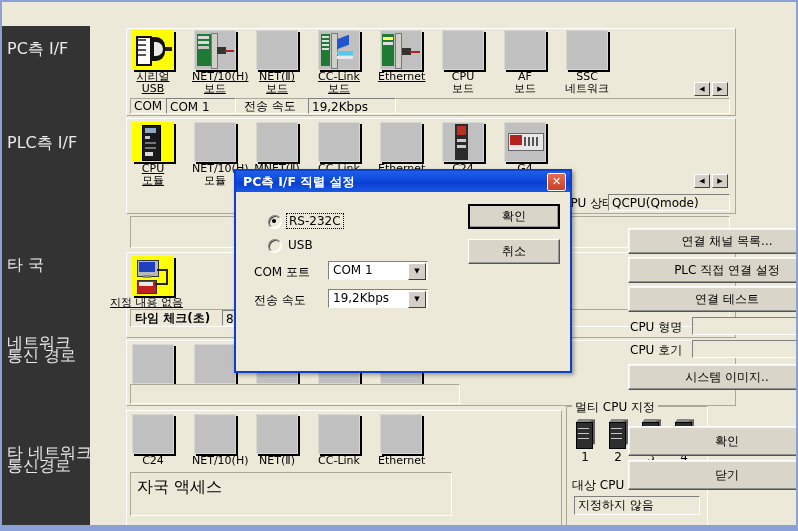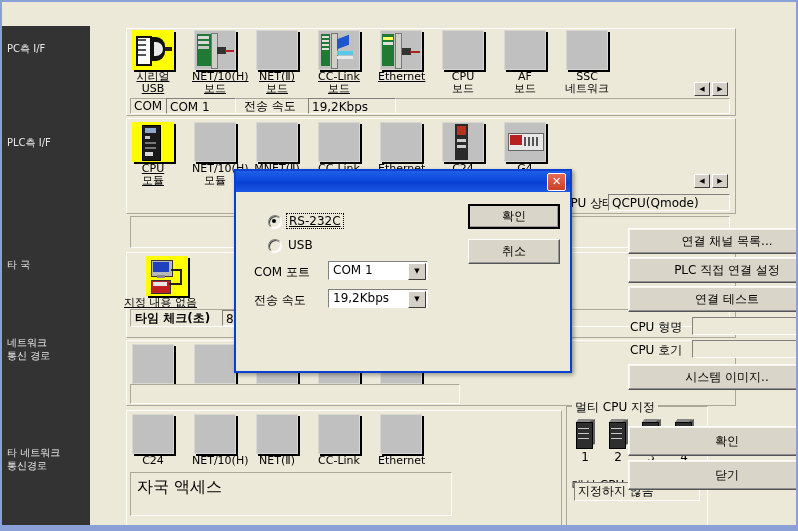--- a/index.html
+++ b/index.html
@@ -33,21 +33,21 @@
   .winclose:after{
     content:"\2715";position:absolute;left:0;top:-1px;width:19px;height:18px;
     text-align:center;line-height:19px;color:#fff;font-size:12px;font-weight:bold;
   }
 
   
   .sidebar{
     position:absolute;left:0;top:24px;width:88px;height:503px;
     background:#333333;color:#e8e8e8;
   }
-  .side-lbl{position:absolute;left:5px;font-size:10px;line-height:13px;white-space:pre;color:#e9e9e9;}
+  .side-lbl{position:absolute;left:5px;font-size:16px;line-height:13px;white-space:pre;color:#e9e9e9;}
 
   
   .content{position:absolute;left:88px;top:24px;width:706px;height:503px;background:#ece9d8;margin-left:32px;}
 
   .group{position:absolute;box-sizing:border-box;background:#ece9d8;
          border:1px solid #aca899;border-top-color:#fff;border-left-color:#fff;}
   .sunken{position:absolute;box-sizing:border-box;background:#ece9d8;
           border:1px solid #fff;border-top-color:#aca899;border-left-color:#aca899;}
 
   
@@ -297,21 +297,21 @@
       <span>◀</span>
       <span>▶</span>
     </div>
 
     <div class="flabel" style="left:440px;top:170px;">CPU 상태</div>
     <div class="fld" style="left:486px;top:168px;width:122px;height:17px;">QCPU(Qmode)</div>
 
     <div class="sunken" style="left:8px;top:190px;width:600px;height:32px;"></div>
 
     <div class="group" style="left:4px;top:226px;width:610px;height:86px;"></div>
-    <div class="icell" style="left:22px;top:230px;">
+    <div class="icell" style="left:8px;top:230px;">
       <div class="ibox sel">
         <div style="position:absolute;left:4px;top:3px;width:20px;height:15px;background:#b8b8b8;border:1px solid #333;"></div>
         <div style="position:absolute;left:6px;top:5px;width:16px;height:10px;background:#2040c0;"></div>
         <div style="position:absolute;left:10px;top:18px;width:8px;height:3px;background:#888;"></div>
         <div style="position:absolute;left:4px;top:23px;width:18px;height:12px;background:#c02020;border:1px solid #333;"></div>
         <div style="position:absolute;left:6px;top:25px;width:14px;height:4px;background:#e8e8e8;"></div>
         <div style="position:absolute;left:24px;top:12px;width:11px;height:2px;background:#222;"></div>
         <div style="position:absolute;left:33px;top:12px;width:2px;height:16px;background:#222;"></div>
         <div style="position:absolute;left:22px;top:26px;width:13px;height:2px;background:#222;"></div>
       </div>
@@ -411,44 +411,45 @@
           <div class="side"></div>
           <div class="body"></div>
         <div class="ln" style="top:8px;"></div>
           <div class="ln" style="top:13px;"></div>
           <div class="ln" style="top:18px;"></div>
       </div>
       <div style="text-align:center;font-size:12px;margin-top:2px;">4</div>
     </div>
 
     <div class="flabel" style="left:450px;top:452px;">대상 CPU</div>
-    <div class="fld" style="left:452px;top:456px;width:126px;height:19px;background:#ece9d8;">지정하지 않음</div>
+    <div class="fld" style="left:452px;top:470px;width:126px;height:19px;background:#ece9d8;">지정하지 않음</div>
 
     <div class="btn" style="left:506px;top:202px;width:198px;height:26px;">연결 채널 목록...</div>
     <div class="btn" style="left:506px;top:231px;width:198px;height:26px;">PLC 직접 연결 설정</div>
     <div class="btn" style="left:506px;top:260px;width:198px;height:26px;">연결 테스트</div>
 
     <div class="flabel" style="left:508px;top:294px;">CPU 형명</div>
     <div class="fld" style="left:570px;top:291px;width:132px;height:18px;"></div>
     <div class="flabel" style="left:508px;top:317px;">CPU 호기</div>
     <div class="fld" style="left:570px;top:314px;width:132px;height:18px;"></div>
 
     <div class="btn" style="left:506px;top:338px;width:198px;height:26px;">시스템 이미지..</div>
     <div class="btn" style="left:506px;top:400px;width:198px;height:30px;">확인</div>
     <div class="btn" style="left:506px;top:434px;width:198px;height:30px;">닫기</div>
 
   </div>
 
   <div class="dlg">
     <div class="dlg-bar">
+      <div class="txt">PC측 I/F 직렬 설정</div>
       <div class="dlg-x"></div>
     </div>
 
     <div class="radio on" style="left:32px;top:44px;"></div>
-    <div class="rlab focus" style="left:50px;top:42px;text-decoration:underline;">RS-232C</div>
+    <div class="rlab focus" style="left:50px;top:42px;">RS-232C</div>
 
     <div class="radio" style="left:32px;top:68px;"></div>
     <div class="rlab" style="left:52px;top:67px;">USB</div>
 
     <div class="rlab" style="left:18px;top:94px;">COM 포트</div>
     <div class="combo" style="left:92px;top:90px;width:100px;">
       <span>COM 1</span>
       <span class="arrow">▼</span>
     </div>
 

